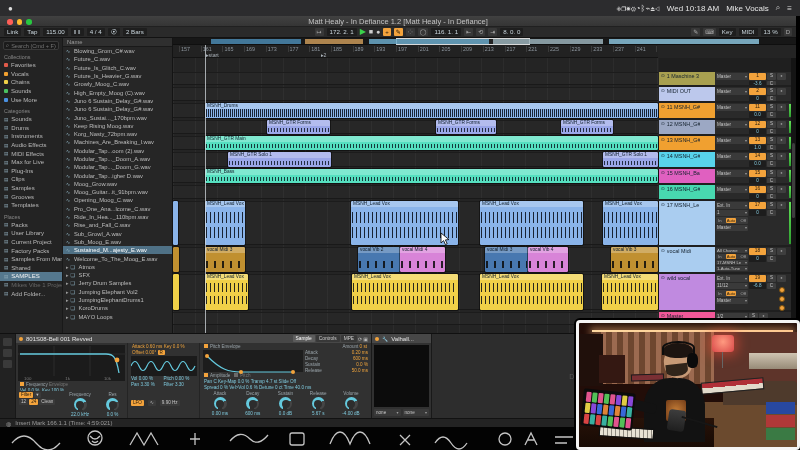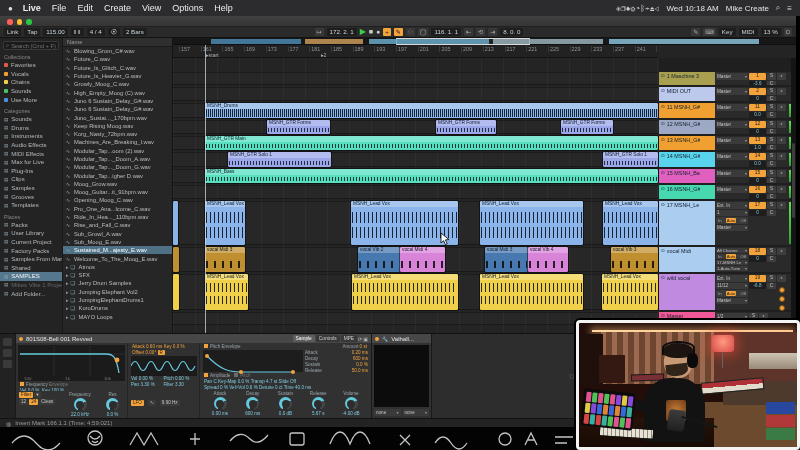--- a/index.html
+++ b/index.html
@@ -164,44 +164,36 @@
 .mic{left:41%;top:70%;width:8%;height:17%;background:linear-gradient(#3d3d3d,#1f1f1f);border-radius:3px;transform:rotate(8deg)}
 .micarm{left:47%;top:79%;width:17%;height:2px;background:#161616;transform:rotate(16deg)}
 .pads{left:1.5%;top:55%;width:24%;height:30%;background:#0b0b0b;transform:rotate(6deg);display:grid;grid-template-columns:repeat(8,1fr);gap:1px;padding:2.5px;border-radius:2px;position:absolute}
 .pads div{position:static;border-radius:1px}
 </style>
 </head>
 <body>
 
 <div class="menubar">
   <span class="mb-ic">●</span>
-  <div id="mb-items">
-      <span class="mb-item bold">Live</span>
-      <span class="mb-item">File</span>
-      <span class="mb-item">Edit</span>
-      <span class="mb-item">Create</span>
-      <span class="mb-item">View</span>
-      <span class="mb-item">Options</span>
-      <span class="mb-item">Help</span>
-    </div>
   <div id="mb-right">
     <span id="mb-status"><span class="mb-ic">◈</span><span class="mb-ic">❒</span><span class="mb-ic">✸</span><span class="mb-ic">⚙</span><span class="mb-ic">◔</span><span class="mb-ic">ᛒ</span><span class="mb-ic">⌁</span><span class="mb-ic">⏏</span><span class="mb-ic">◁</span></span>
     <span>Wed 10:18 AM</span>
-    <span>Mike Create</span>
+    <span>Mike Vocals</span>
     <span class="mb-ic">⌕</span>
     <span class="mb-ic">≡</span>
   </div>
 </div>
 
 <div class="titlebar">
   <div class="lights">
     <span class="light" style="background:#ff5f57"></span>
     <span class="light" style="background:#febc2e"></span>
     <span class="light" style="background:#28c840"></span>
   </div>
+  <span>Matt Healy - In Defiance 1.2  [Matt Healy - In Defiance]</span>
 </div>
 
 <div class="transport">
   <span class="tbox">Link</span>
   <span class="tbox">Tap</span>
   <span class="tbox">115.00</span>
   <span class="tbox">‖ ‖</span>
   <span class="tbox">4 / 4</span>
   <span class="tbox">⦿</span>
   <span class="tbox">2 Bars</span>

